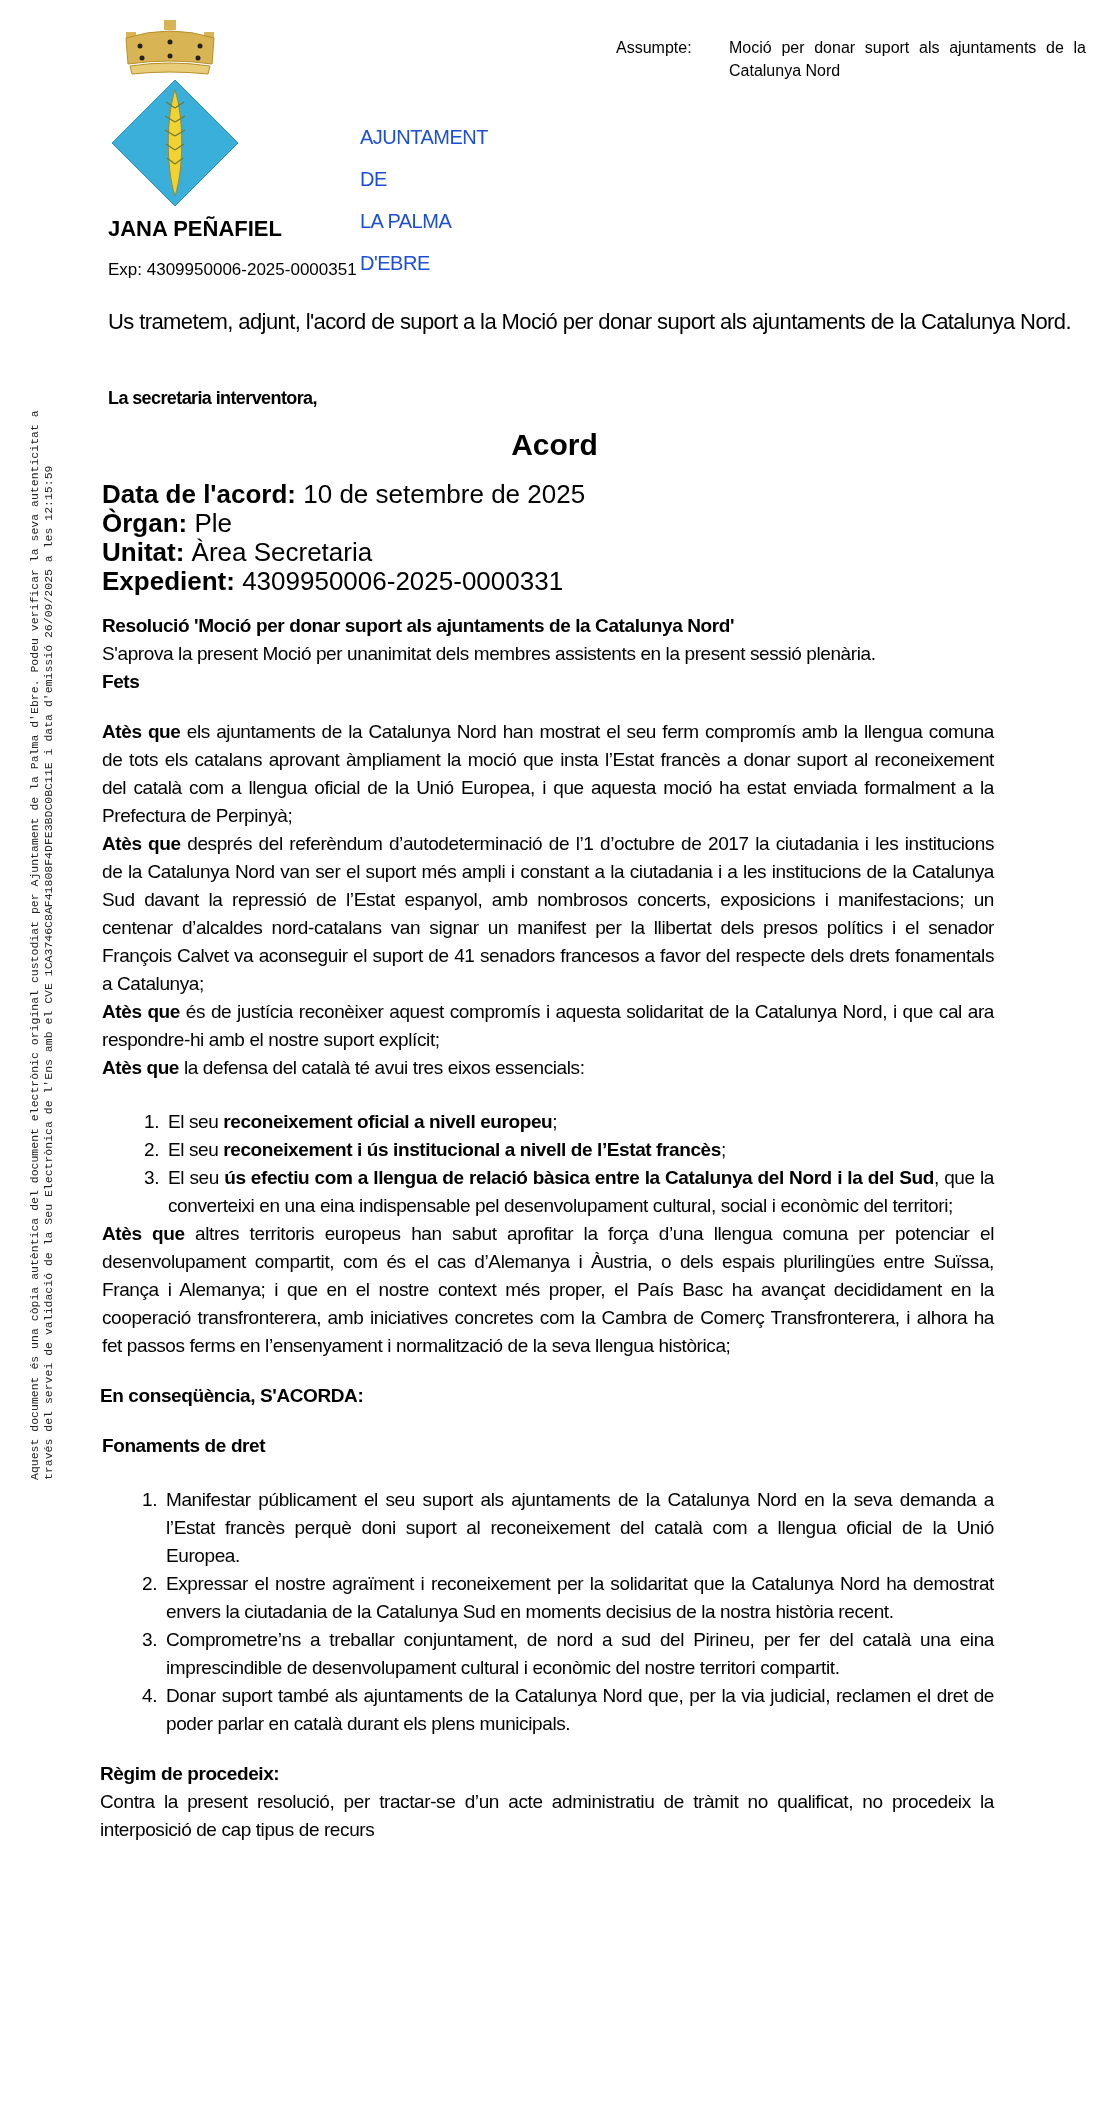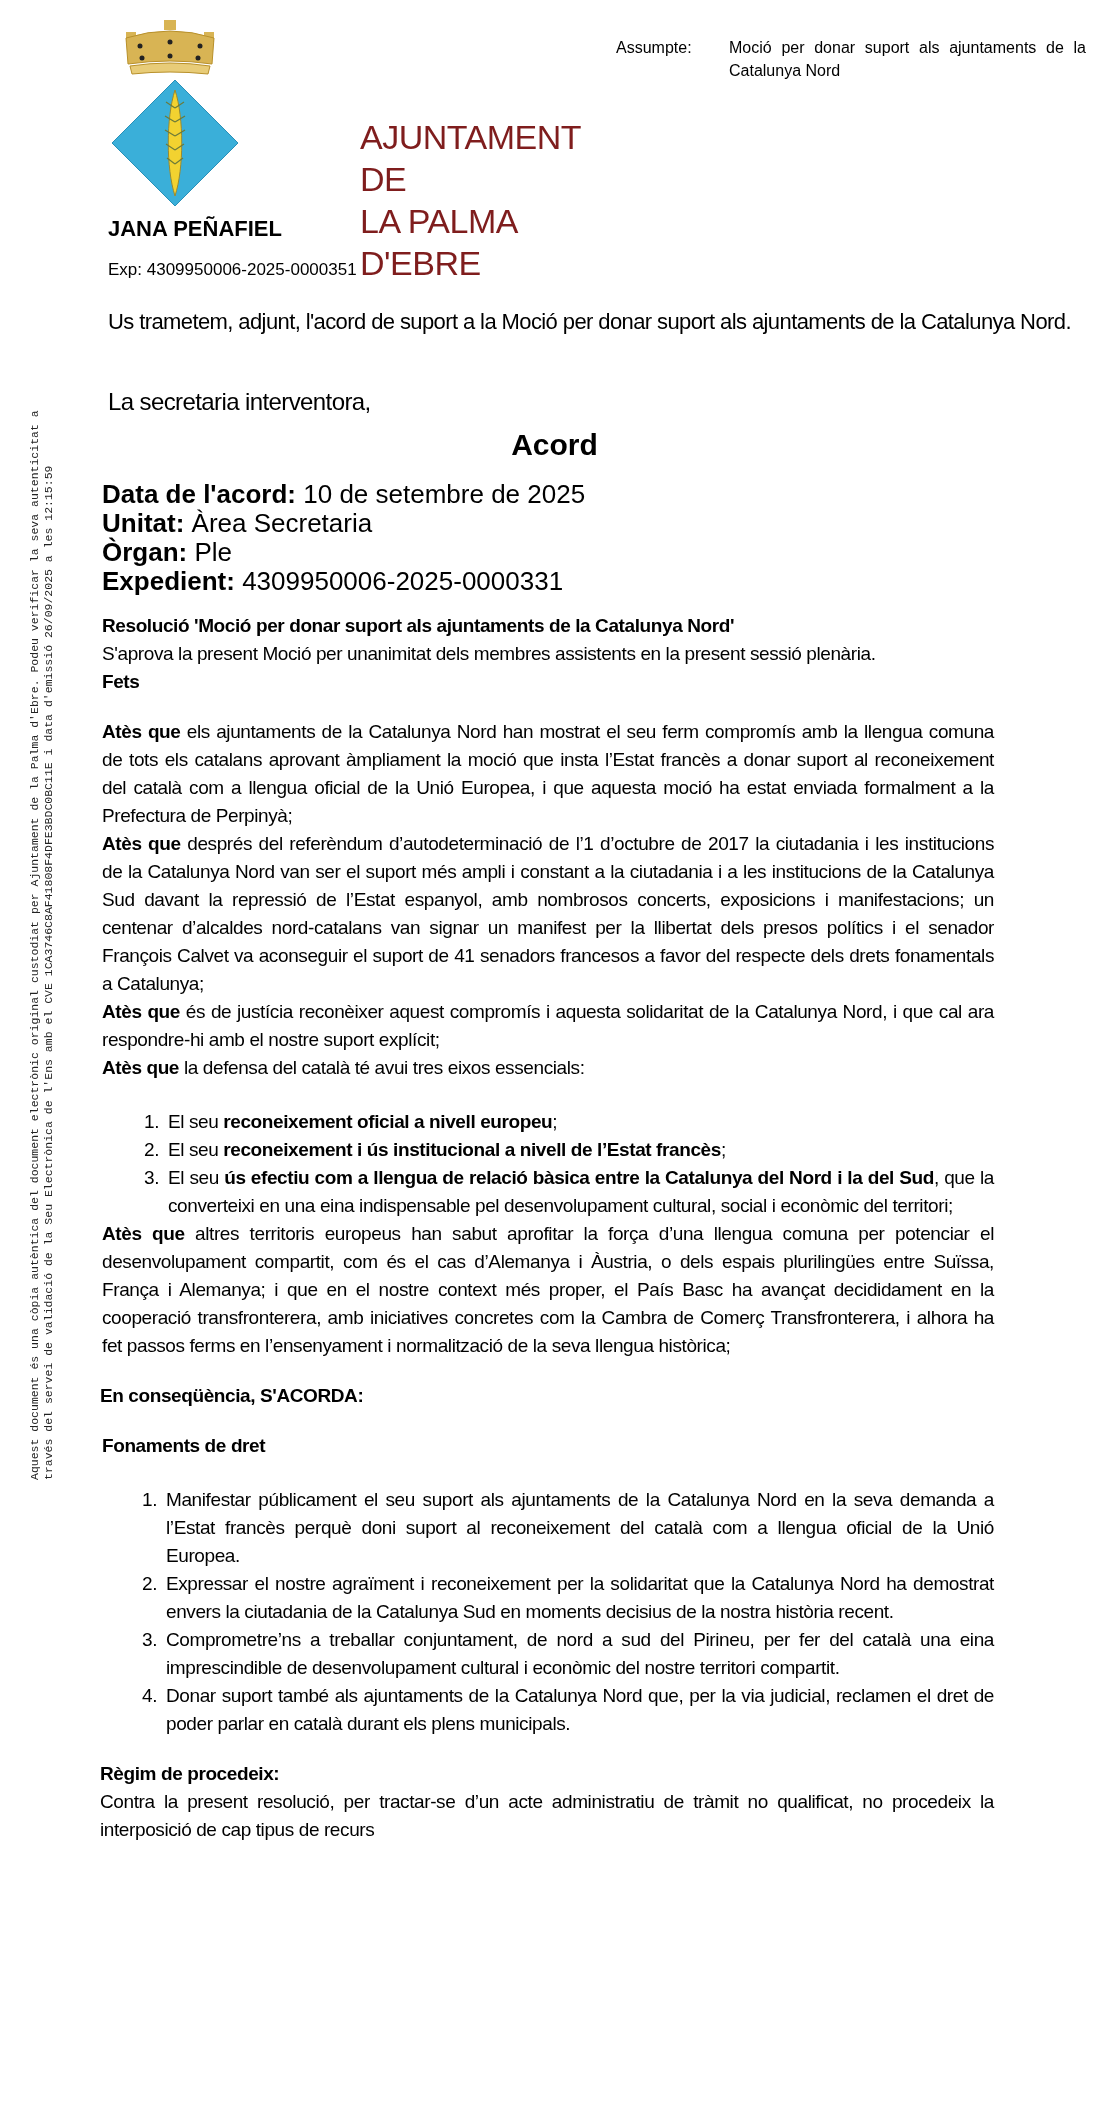--- a/index.html
+++ b/index.html
@@ -7,30 +7,30 @@
   body { position: relative; font-family: "Liberation Sans", sans-serif; color: #000; }
 
   .side-note {
     position: absolute; left: 28px; top: 1480px;
     width: 1180px; transform-origin: 0 0; transform: rotate(-90deg);
     font-family: "Liberation Mono", monospace; font-size: 11.5px; line-height: 14px; color: #222;
     white-space: nowrap;
   }
 
   .logo { position: absolute; left: 110px; top: 16px; width: 370px; height: 190px; }
-  .logo-text { position: absolute; left: 250px; top: 100px; font-size: 34px; line-height: 42px; color: #7f1d1d; letter-spacing: -0.5px; }
+  .logo-text { position: absolute; left: 250px; top: 100px; font-size: 20px; line-height: 42px; color: #1d4ed8; letter-spacing: -0.5px; }
 
   .subject { position: absolute; left: 616px; top: 36px; width: 470px; font-size: 16px; line-height: 23px; display: flex; }
   .subject .lbl { width: 113px; flex: none; }
   .subject .val { text-align: justify; }
 
   .recipient { position: absolute; left: 108px; top: 216px; font-size: 22px; font-weight: bold; }
   .exp { position: absolute; left: 108px; top: 260px; font-size: 17px; }
   .intro { position: absolute; left: 108px; top: 305px; width: 985px; font-size: 22px; line-height: 33px; letter-spacing: -0.6px; }
-  .signer { position: absolute; left: 108px; top: 388px; font-size: 24px; font-weight: normal; letter-spacing: -0.6px; }
+  .signer { position: absolute; left: 108px; top: 388px; font-size: 18px; font-weight: bold; letter-spacing: -0.6px; }
   .acord-title { position: absolute; left: 0; width: 1101px; top: 428px; text-align: center; font-size: 30px; font-weight: bold; padding-left: 8px; }
   .acord-title span { position: relative; left: 0px; display: inline-block; width: 100%; text-align: center; padding-left: 0; }
 
   .meta { position: absolute; left: 102px; top: 480px; font-size: 26px; line-height: 29px; }
   .meta b { font-weight: bold; }
 
   .body { position: absolute; left: 102px; top: 612px; width: 892px; font-size: 19px; line-height: 28px; letter-spacing: -0.4px; }
   .body p { text-align: justify; }
   .body .h { font-weight: bold; }
   .mt-s { margin-top: 22px; }
@@ -90,22 +90,22 @@
 
 <div class="recipient">JANA PEÑAFIEL</div>
 <div class="exp">Exp: 4309950006-2025-0000351</div>
 <div class="intro">Us trametem, adjunt, l'acord de suport a la Moció per donar suport als ajuntaments de la Catalunya Nord.</div>
 <div class="signer">La secretaria interventora,</div>
 
 <div class="acord-title"><span style="padding-left:0;margin-left:0;">Acord</span></div>
 
 <div class="meta">
   <div><b>Data de l'acord:</b><span> 10 de setembre de 2025</span></div>
+  <div><b>Òrgan:</b><span> Ple</span></div>
   <div><b>Unitat:</b><span> Àrea Secretaria</span></div>
-  <div><b>Òrgan:</b><span> Ple</span></div>
   <div><b>Expedient:</b><span> 4309950006-2025-0000331</span></div>
 </div>
 
 <div class="body">
   <p class="h">Resolució 'Moció per donar suport als ajuntaments de la Catalunya Nord'</p>
   <p class="mt-m">S'aprova la present Moció per unanimitat dels membres assistents en la present sessió plenària.</p>
   <p class="h mt-m">Fets</p>
 
   <p class="mt-s"><b>Atès que</b><span> els ajuntaments de la Catalunya Nord han mostrat el seu ferm compromís amb la llengua comuna de tots els catalans aprovant àmpliament la moció que insta l’Estat francès a donar suport al reconeixement del català com a llengua oficial de la Unió Europea, i que aquesta moció ha estat enviada formalment a la Prefectura de Perpinyà;</span></p>
   <p><b>Atès que</b><span> després del referèndum d’autodeterminació de l’1 d’octubre de 2017 la ciutadania i les institucions de la Catalunya Nord van ser el suport més ampli i constant a la ciutadania i a les institucions de la Catalunya Sud davant la repressió de l’Estat espanyol, amb nombrosos concerts, exposicions i manifestacions; un centenar d’alcaldes nord-catalans van signar un manifest per la llibertat dels presos polítics i el senador François Calvet va aconseguir el suport de 41 senadors francesos a favor del respecte dels drets fonamentals a Catalunya;</span></p>

